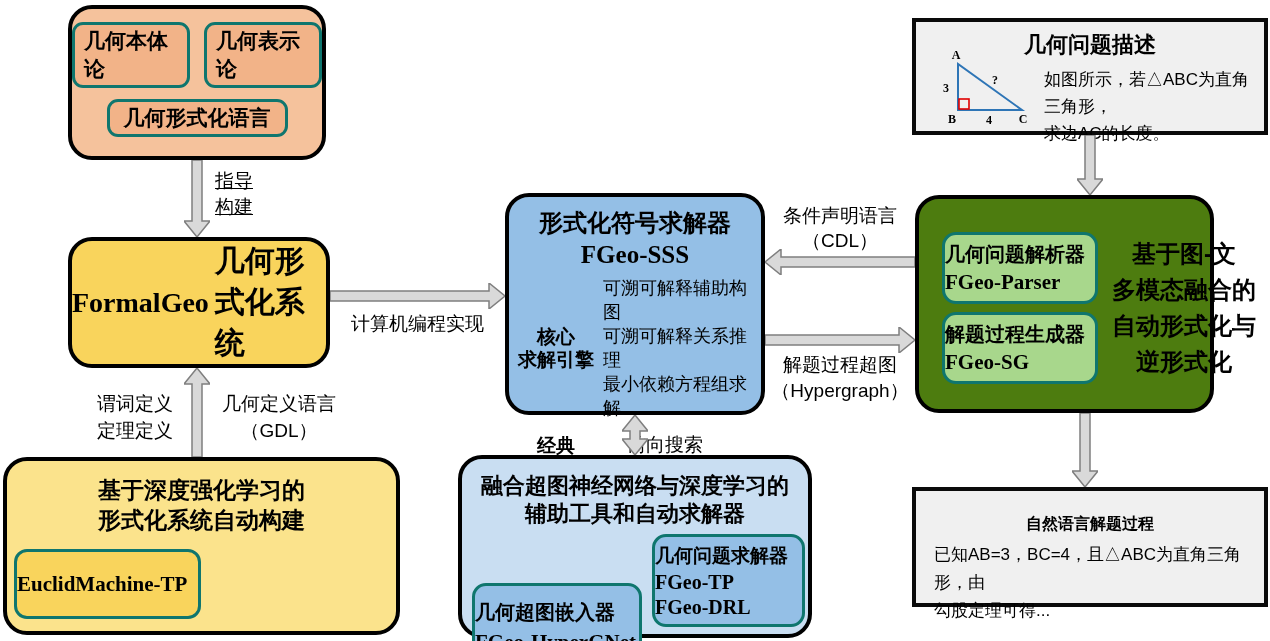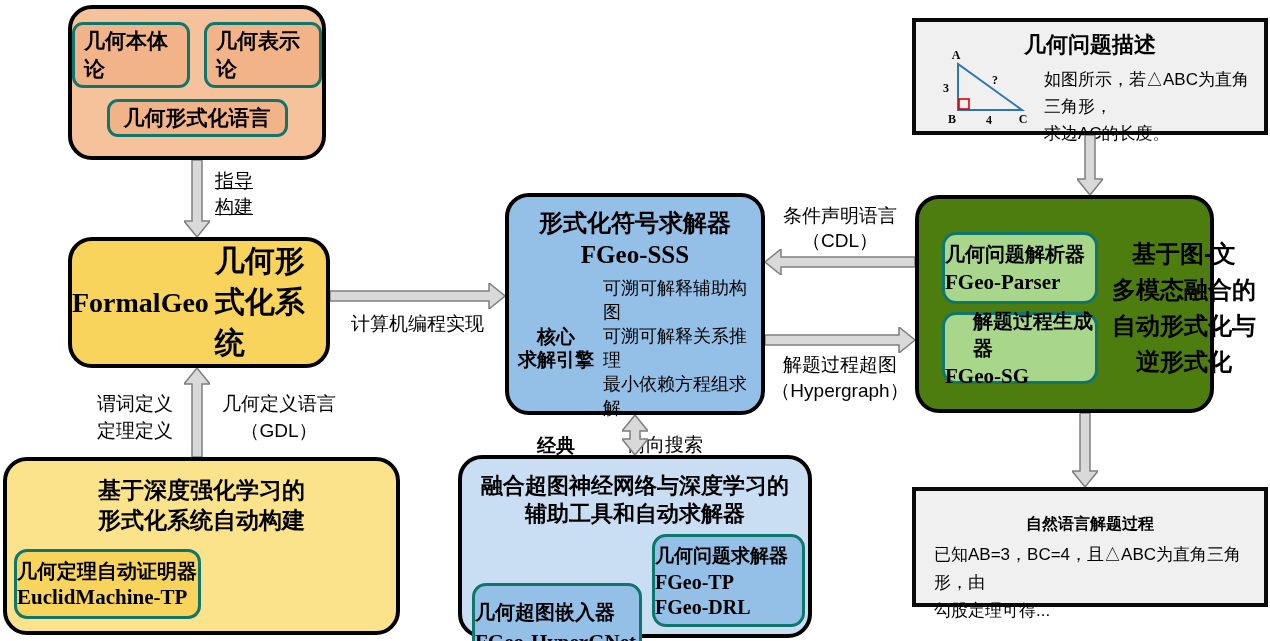--- a/index.html
+++ b/index.html
@@ -59,21 +59,20 @@
     <div>（GDL）</div>
   </div>
 
   <div class="abs rbox" style="left:3px; top:457px; width:397px; height:178px; background:#FBE38C;">
     <div class="ctext" style="margin-top:14px; font-size:23px; font-weight:bold; line-height:30px;">
       <div>基于深度强化学习的</div>
       <div>形式化系统自动构建</div>
     </div>
     <div class="abs chip" style="left:7px; top:88px; width:187px; height:70px; background:#F9D45C; border-radius:13px;
                 display:flex; flex-direction:column; justify-content:center;">
-      <div style="font-size:20px;">几何定理自动证明器</div>
       <div class="serif" style="font-size:21px;">EuclidMachine-TP</div>
     </div>
   </div>
 
   <div class="abs arrow-label ctext" style="left:330px; top:263px; width:175px; font-size:19px;margin-top:48px;">计算机编程实现</div>
   <svg class="abs blockarrow" style="left:330px; top:283px;" width="175" height="26" viewBox="0 0 175 26">
     <polygon points="0,8 159,8 159,0 175,13 159,26 159,18 0,18"></polygon>
   </svg>
 
   <div class="abs rbox" style="left:505px; top:193px; width:260px; height:222px; background:#94BFE6;">
@@ -163,21 +162,21 @@
   </svg>
 
   <div class="abs rbox" style="left:915px; top:195px; width:299px; height:218px; background:#4d7c0f;">
     <div class="abs chip" style="left:23px; top:33px; width:156px; height:72px; background:#A8D78C; border-radius:14px;
                 display:flex; flex-direction:column; justify-content:center;">
       <div style="font-size:20px;">几何问题解析器</div>
       <div class="serif" style="font-size:21px; margin-top:2px;">FGeo-Parser</div>
     </div>
     <div class="abs chip" style="left:23px; top:113px; width:156px; height:72px; background:#A8D78C; border-radius:14px;
                 display:flex; flex-direction:column; justify-content:center;">
-      <div style="font-size:20px;padding-left:28px;">解题过程生成器</div>
+      <div style="font-size:20px;">解题过程生成器</div>
       <div class="serif" style="font-size:21px; margin-top:2px;">FGeo-SG</div>
     </div>
     <div class="abs ctext" style="left:185px; top:37px; width:160px; font-size:24px; font-weight:bold; line-height:36px;">
       <div>基于图-文</div>
       <div>多模态融合的</div>
       <div>自动形式化与</div>
       <div>逆形式化</div>
     </div>
   </div>
 

